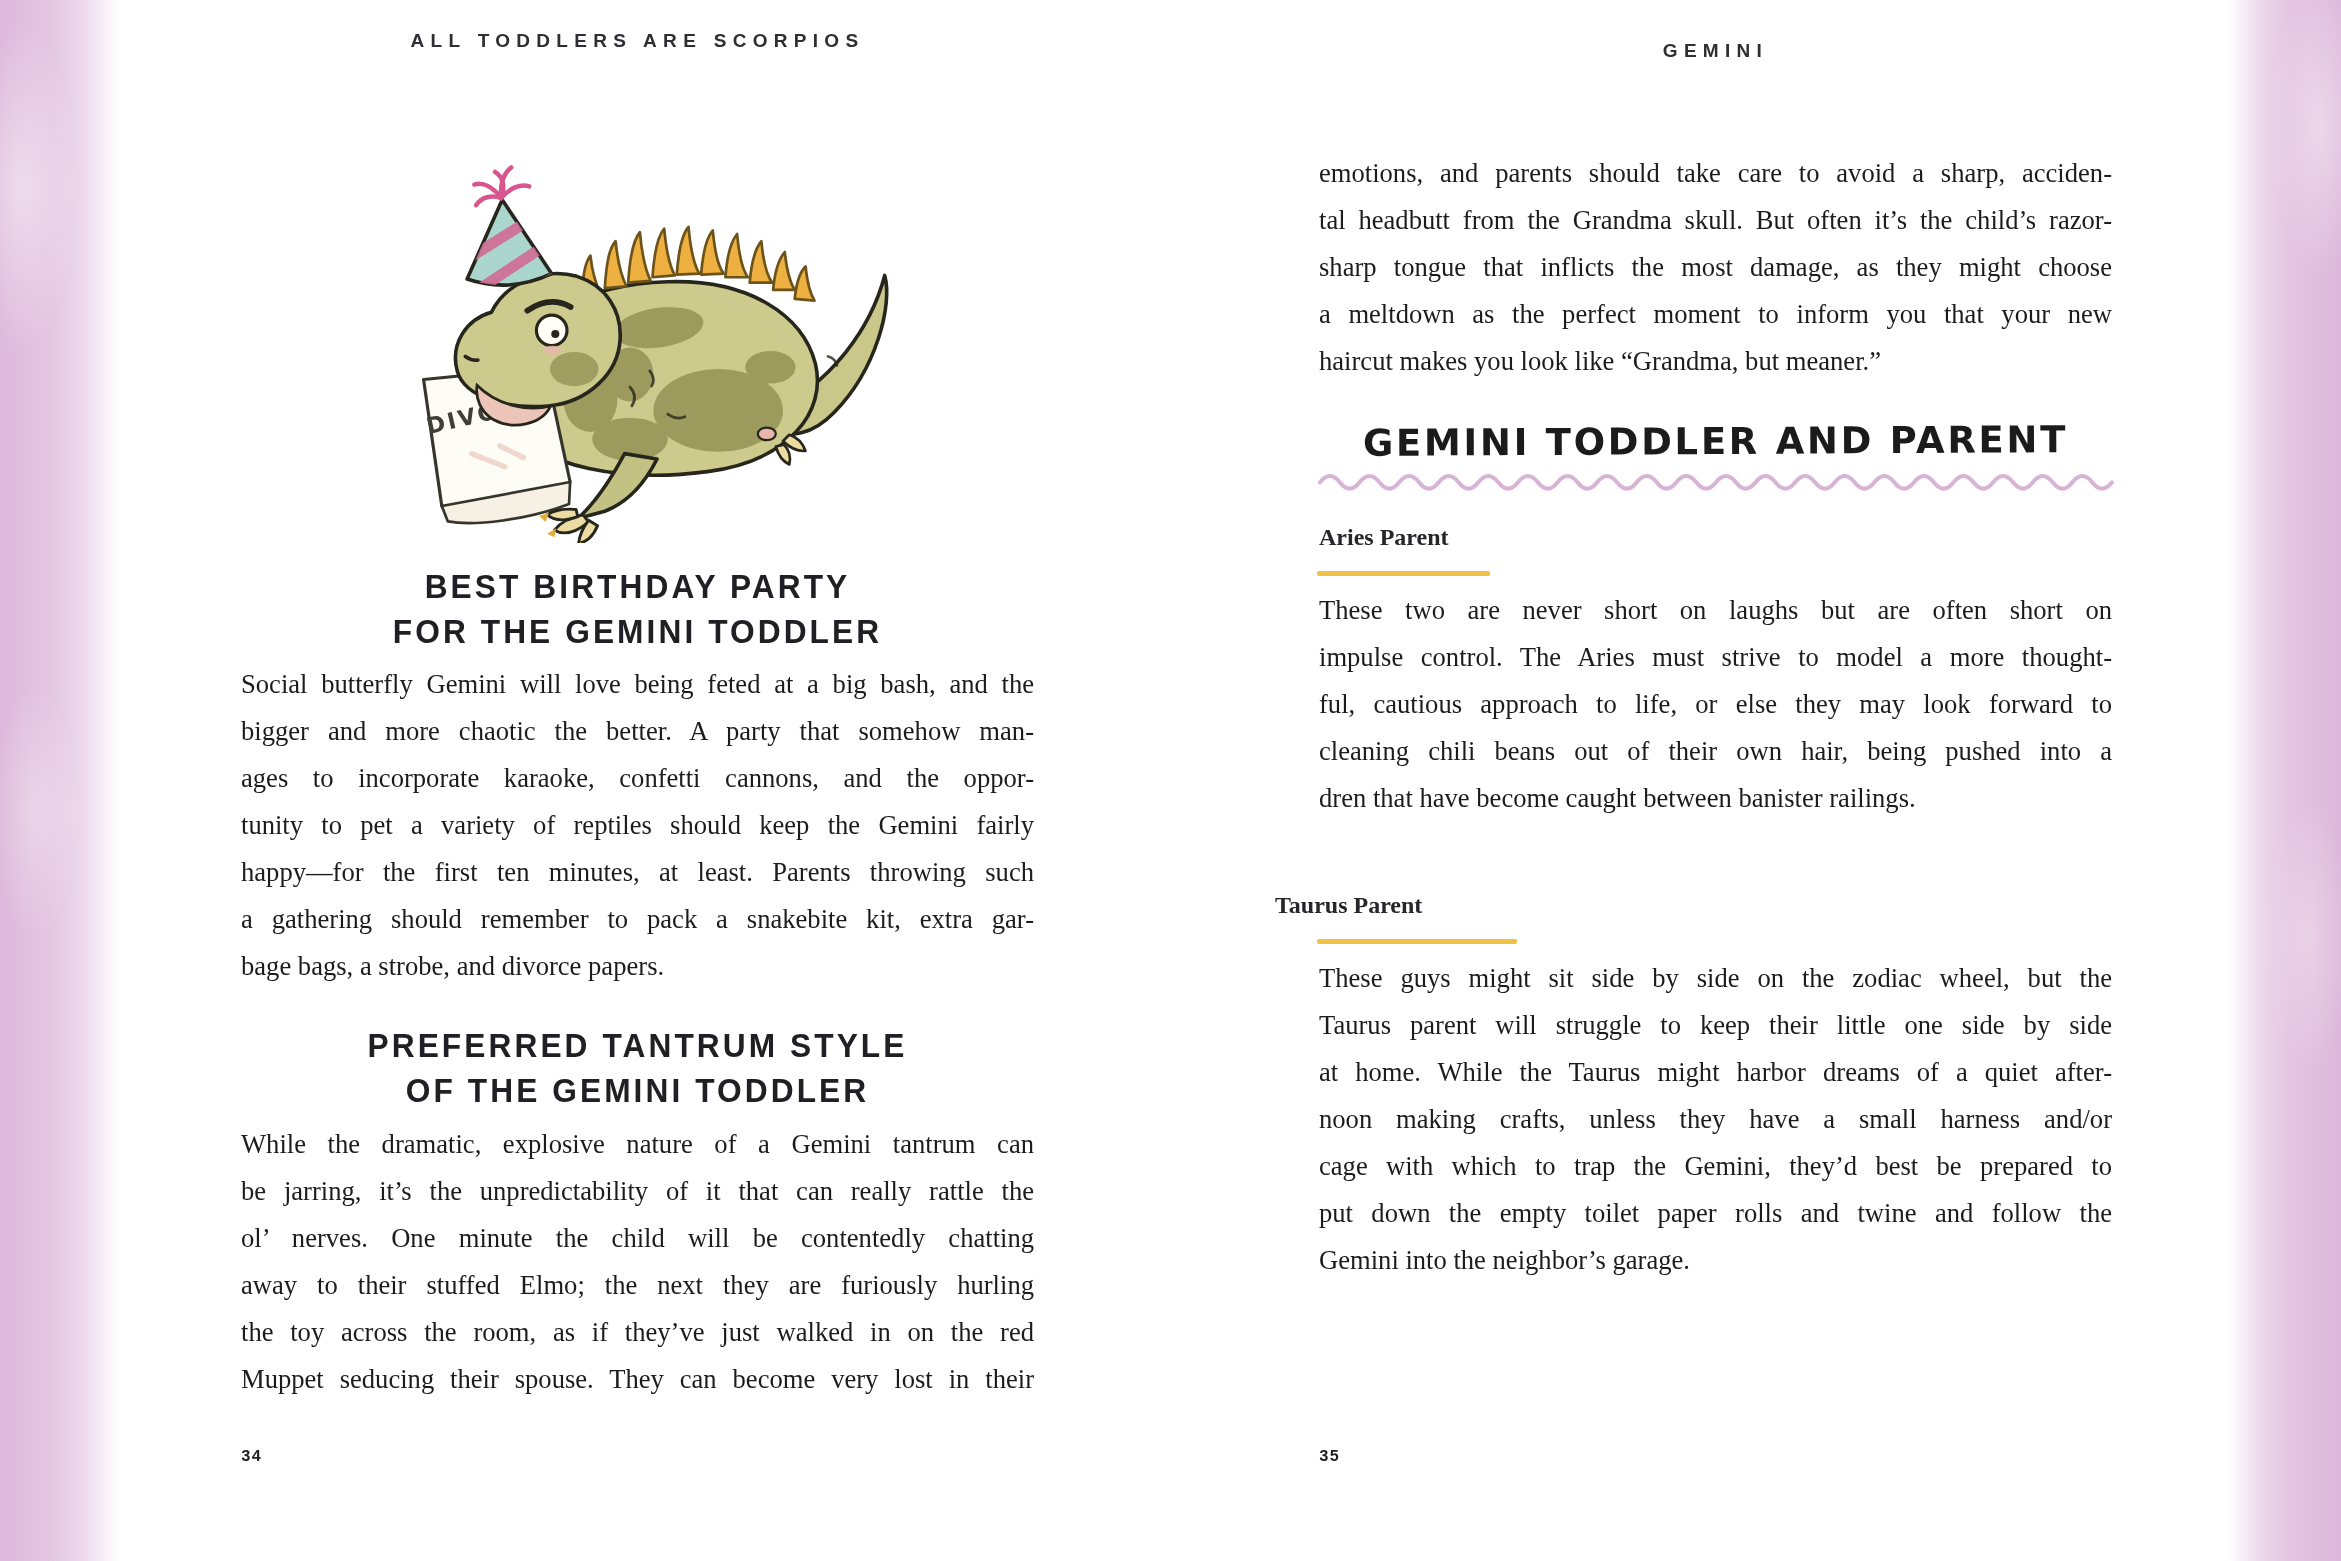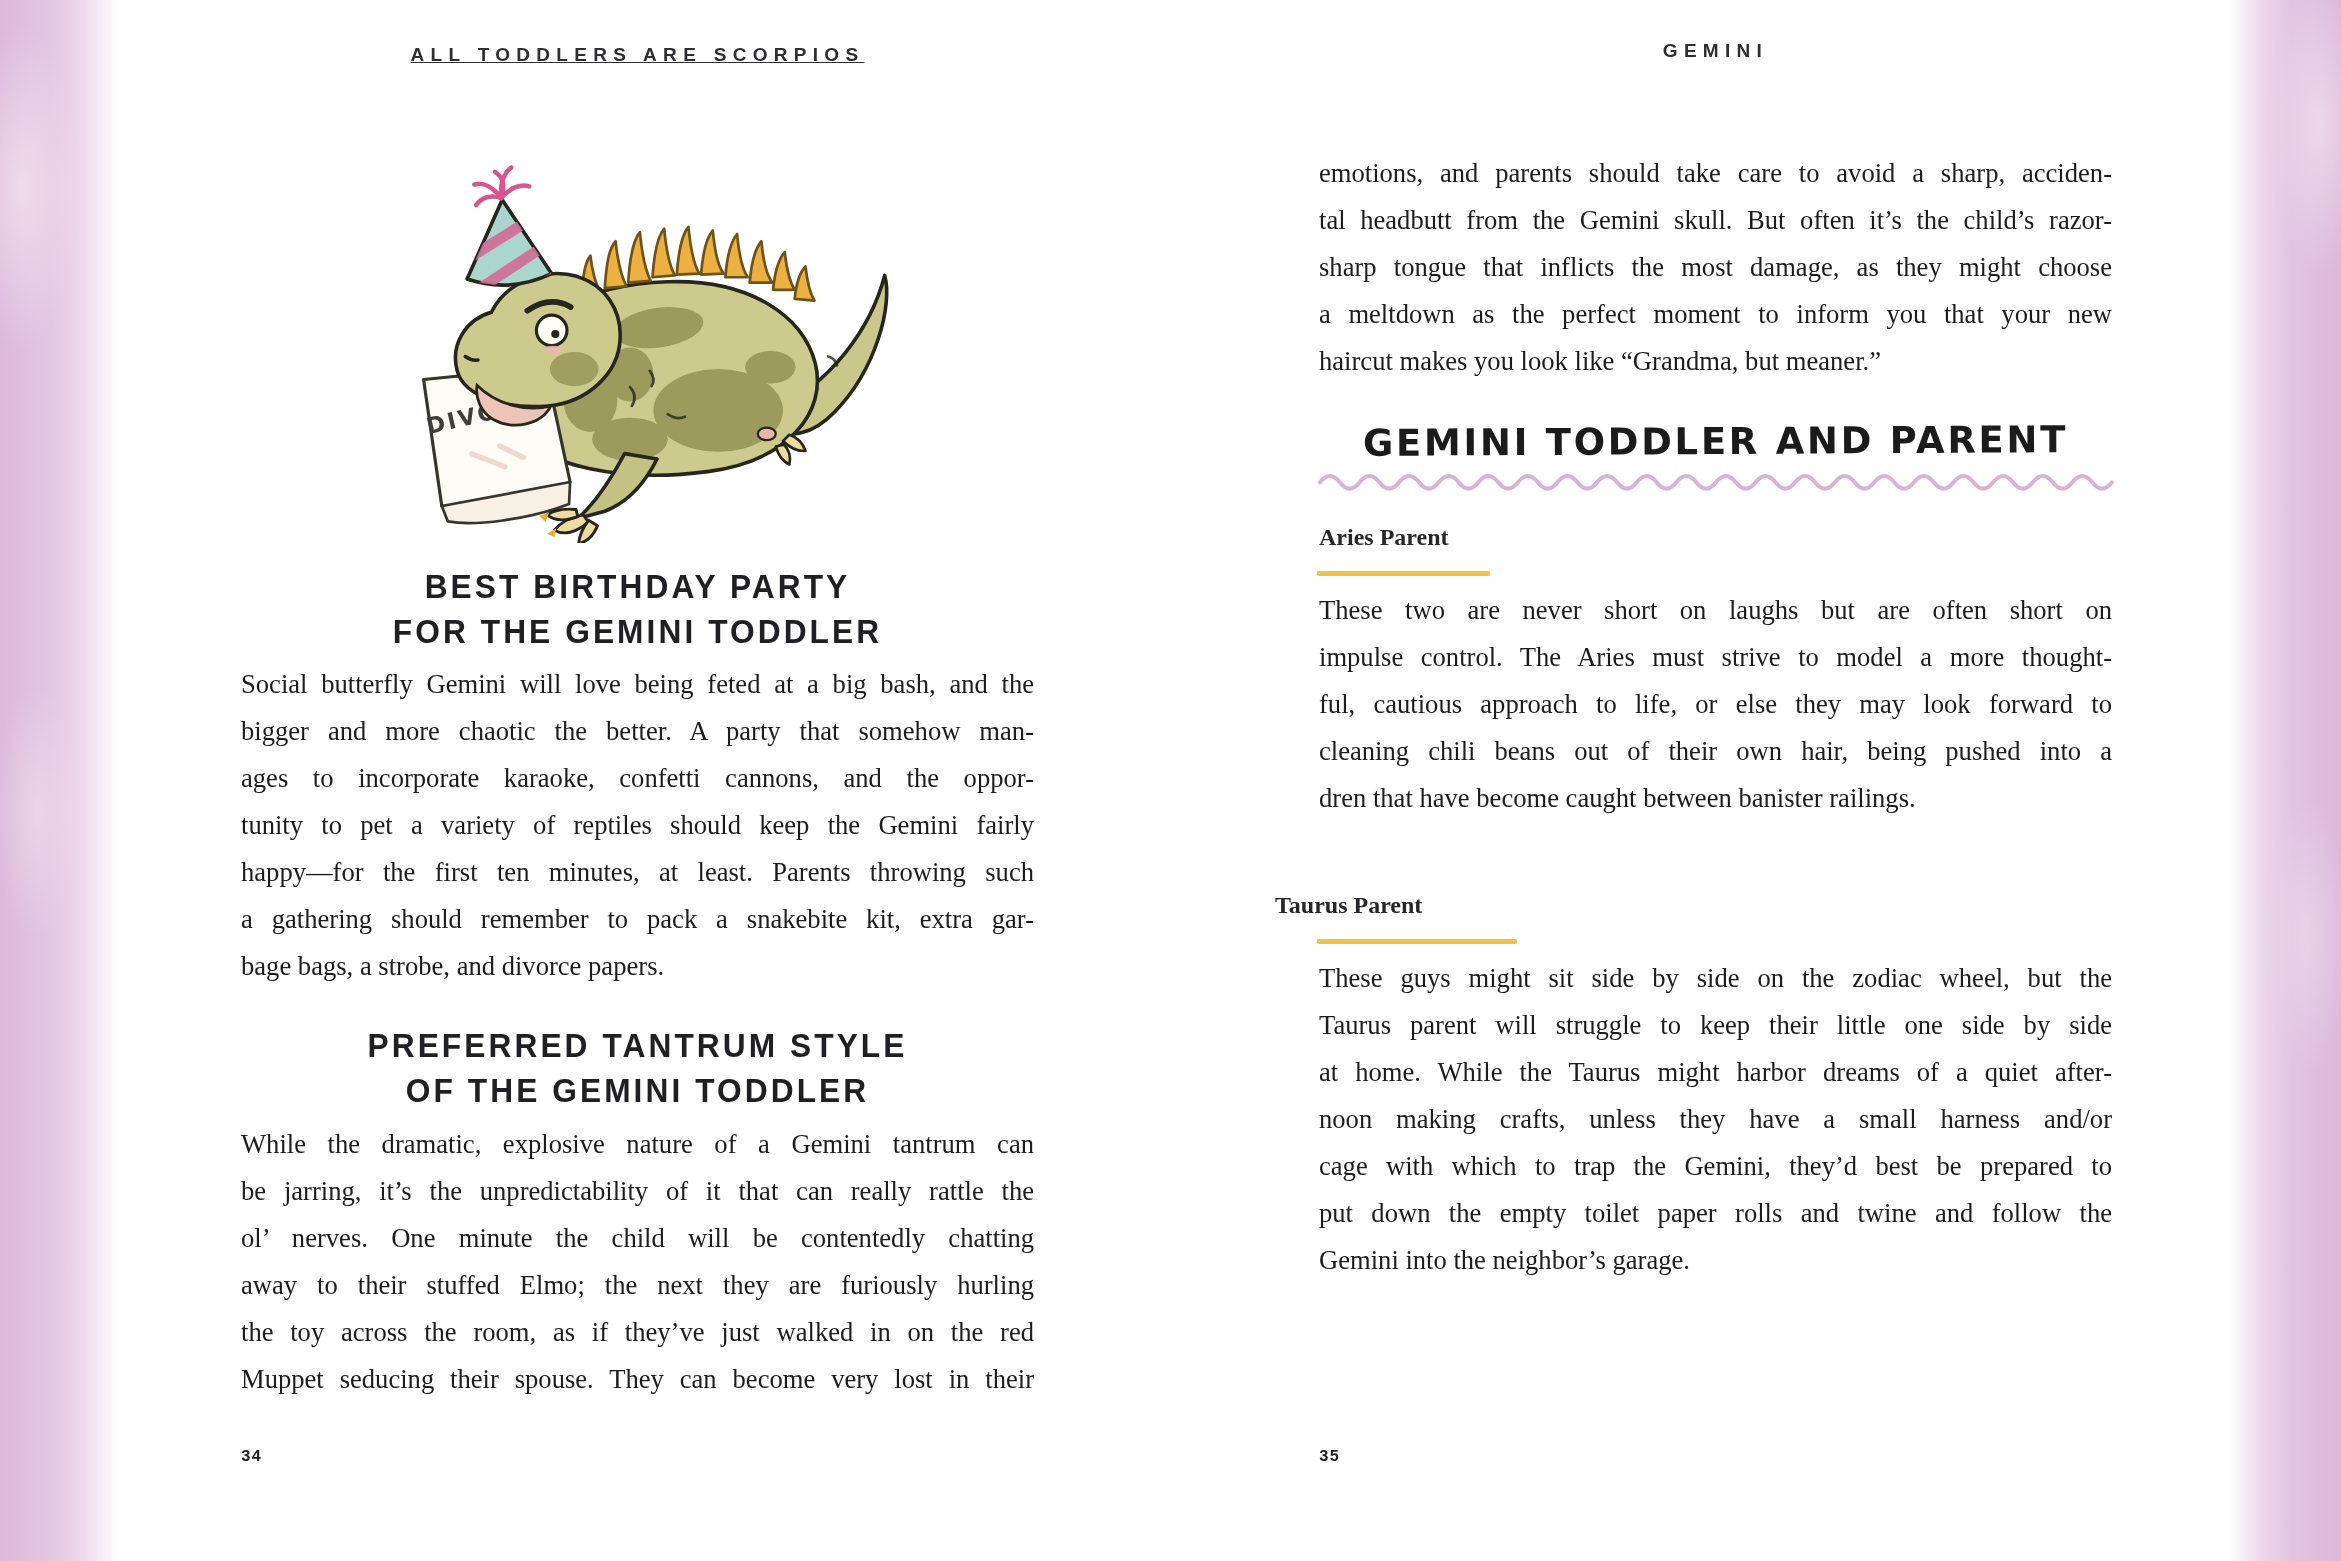--- a/index.html
+++ b/index.html
@@ -48,21 +48,21 @@
   .wave-svg{display:block;}
 </style>
 </head>
 <body>
 
 <div id="canvas">
 
   <div class="edge edge-left"></div>
   <div class="edge edge-right"></div>
 
-  <div class="abs running-header" style="left:241px;top:44px;text-decoration:underline;">ALL TODDLERS ARE SCORPIOS</div>
+  <div class="abs running-header" style="left:241px;top:30px;">ALL TODDLERS ARE SCORPIOS</div>
 
   <div class="abs" style="left:360px;top:142px;width:585px;height:401px;">
     <svg class="abs" width="585" height="401" viewBox="0 0 650 445">
 
       <path d="M455 300 C525 268 568 205 583 148 C592 180 574 252 527 300 C503 325 476 330 458 318 Z" fill="#c9c88a" stroke="#26261c" stroke-width="4" stroke-linejoin="round"></path>
 
       <path d="M170 252 C176 196 252 158 342 155 C432 152 492 192 506 246 C519 300 476 354 386 366 C296 378 196 362 173 314 C164 294 167 270 170 252 Z" fill="#cccb8d" stroke="#26261c" stroke-width="4"></path>
 
       <g fill="#8f8e50" opacity=".78">
         <ellipse cx="332" cy="206" rx="50" ry="22" transform="rotate(-8 332 206)"></ellipse>
@@ -180,21 +180,21 @@
       <div class="bline jl">the toy across the room, as if they’ve just walked in on the red</div>
       <div class="bline jl">Muppet seducing their spouse. They can become very lost in their</div>
     </div>
 
   <div class="abs folio" style="left:241px;top:1448px;">34</div>
 
   <div class="abs running-header" style="left:1319px;top:40px;">GEMINI</div>
 
   <div class="abs para" style="left:1319px;top:150px;">
       <div class="bline jl">emotions, and parents should take care to avoid a sharp, acciden-</div>
-      <div class="bline jl">tal headbutt from the Gemini skull. But often it’s the child’s razor-</div>
+      <div class="bline jl">tal headbutt from the Grandma skull. But often it’s the child’s razor-</div>
       <div class="bline jl">sharp tongue that inflicts the most damage, as they might choose</div>
       <div class="bline jl">a meltdown as the perfect moment to inform you that your new</div>
       <div class="bline">haircut makes you look like “Grandma, but meaner.”</div>
     </div>
 
   <div class="abs hand-head" style="left:1319px;top:420px;">GEMINI TODDLER AND PARENT</div>
   <div class="abs" style="left:1317px;top:467px;">
     <svg class="wave-svg" width="798" height="27" viewBox="0 0 886 30">
       <path d="M3 17 Q14 3 25 17 T47 17 T69 17 T91 17 T113 17 T135 17 T157 17 T179 17 T201 17 T223 17 T245 17 T267 17 T289 17 T311 17 T333 17 T355 17 T377 17 T399 17 T421 17 T443 17 T465 17 T487 17 T509 17 T531 17 T553 17 T575 17 T597 17 T619 17 T641 17 T663 17 T685 17 T707 17 T729 17 T751 17 T773 17 T795 17 T817 17 T839 17 T861 17 T883 17" fill="none" stroke="#d5abd2" stroke-width="4.5" stroke-linecap="round" opacity=".9"></path>
     </svg>

